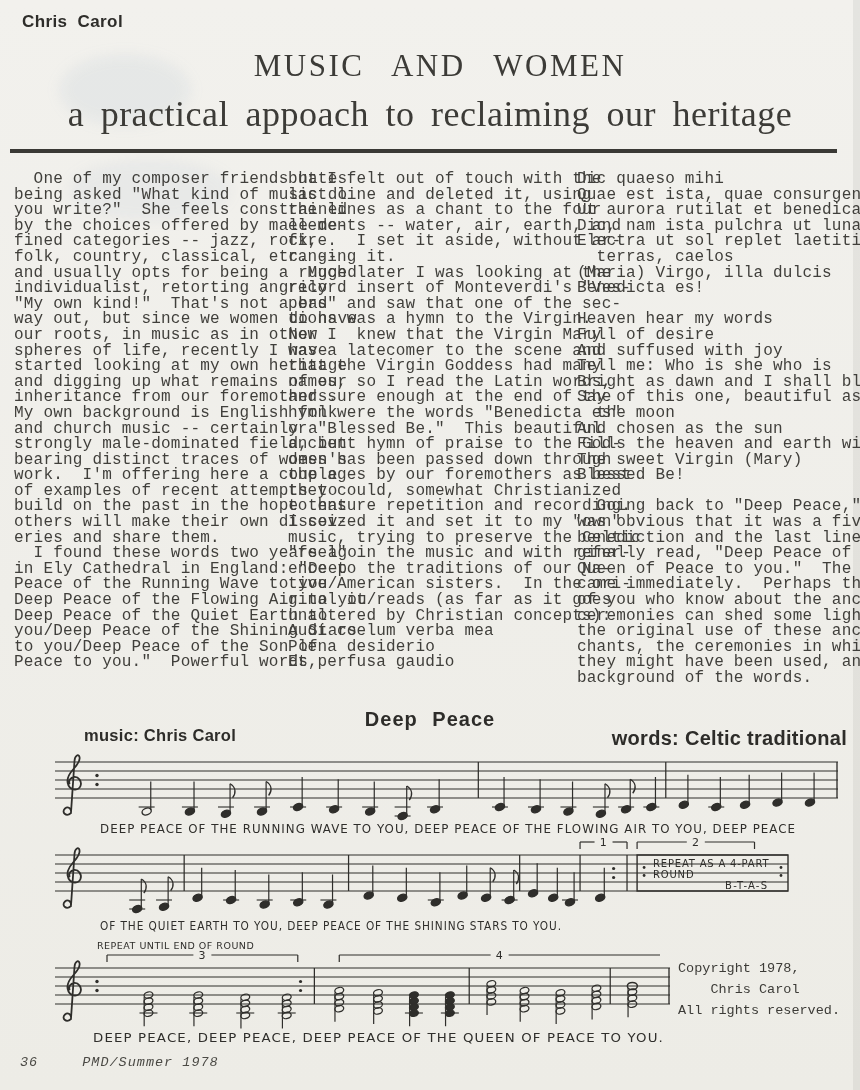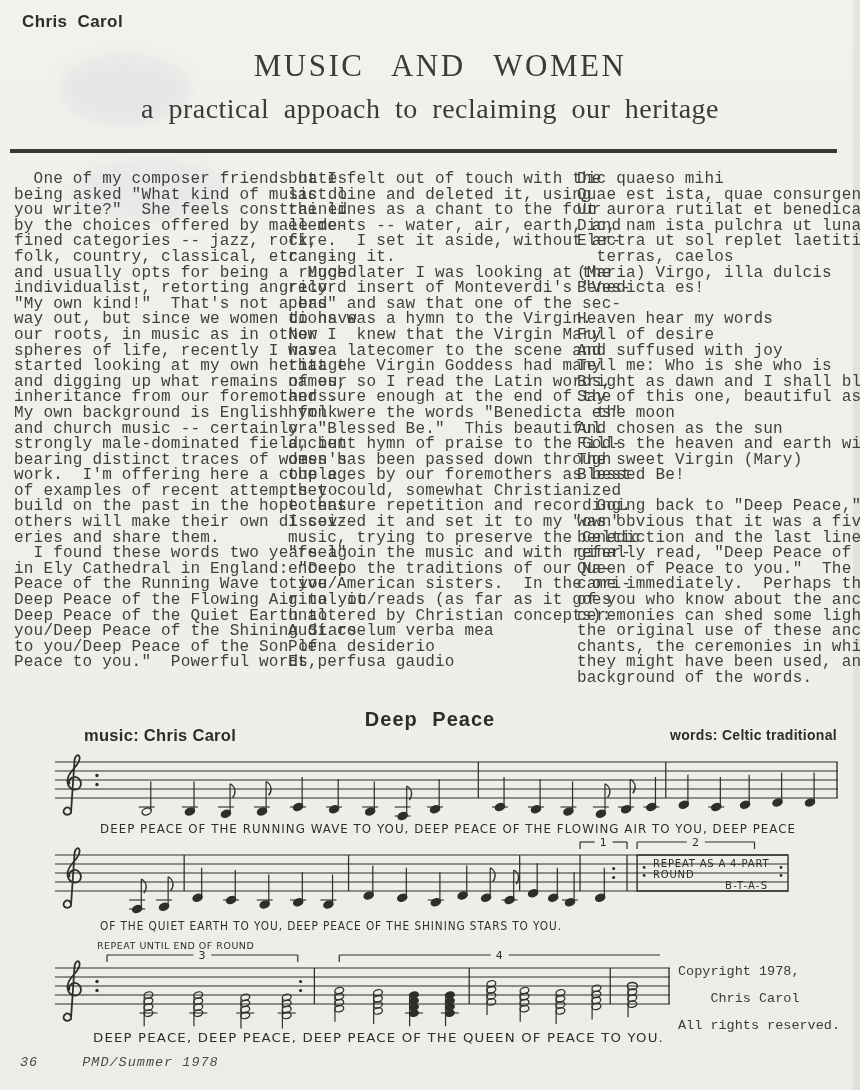--- a/index.html
+++ b/index.html
@@ -6,31 +6,31 @@
   body{
     width:860px;height:1090px;position:relative;overflow:hidden;
     background:linear-gradient(180deg,#f2f1ed 0%,#efeee9 55%,#edece6 100%);
     font-family:"Liberation Sans",sans-serif;color:#343330;
   }
   .abs{position:absolute;}
   .byline{top:12px;left:22px;font-weight:bold;font-size:17px;letter-spacing:.4px;word-spacing:5px;color:#2e2d2a;}
   .title{top:48px;left:0;right:0;text-align:center;font-family:"Liberation Serif",serif;
          font-size:31px;letter-spacing:2.5px;word-spacing:18px;color:#3c3b37;padding-left:20px;}
   .subtitle{top:93px;left:0;right:0;text-align:center;font-family:"Liberation Serif",serif;
-         font-size:28px;letter-spacing:.5px;word-spacing:7px;color:#3c3b37;}
+         font-size:36px;letter-spacing:.5px;word-spacing:7px;color:#3c3b37;}
   .divider{top:149px;left:10px;width:827px;height:4px;background:#3a3935;}
   .col{top:172px;width:283px;font-family:"Liberation Mono",monospace;
        font-size:16px;line-height:15.6px;white-space:pre;color:#403f3b;letter-spacing:.2px;}
   .col1{left:14px;} .col2{left:288px;} .col3{left:577px;}
   .score-title{top:708px;left:0;right:0;text-align:center;font-weight:bold;font-size:20px;
        letter-spacing:1px;word-spacing:8px;color:#2d2c29;}
   .music-credit{top:726px;left:60px;font-weight:bold;font-size:16.5px;letter-spacing:.3px;color:#2d2c29;margin-left:24px;}
-  .words-credit{top:727px;right:23px;font-weight:bold;font-size:14px;letter-spacing:.3px;color:#2d2c29;}
+  .words-credit{top:727px;right:13px;font-weight:bold;font-size:20px;letter-spacing:.3px;color:#2d2c29;}
   .copyright{top:958px;left:678px;font-family:"Liberation Mono",monospace;font-size:13.5px;
-       line-height:27px;white-space:pre;color:#3c3b37;}
+       line-height:21px;white-space:pre;color:#3c3b37;}
   .footer{top:1055px;left:20px;font-family:"Liberation Mono",monospace;font-style:italic;
        font-size:13.5px;letter-spacing:1px;color:#4b4a45;}
   .footer .issue{margin-left:44px;}
   svg.score{top:0;left:0;}
   .smudge{pointer-events:none;border-radius:50%;filter:blur(7px);}
   .smudge.a{top:55px;left:60px;width:130px;height:70px;background:rgba(128,158,190,.10);}
   .smudge.b{top:160px;left:70px;width:160px;height:60px;background:rgba(128,158,190,.08);}
   .edge-shade{top:0;right:0;width:7px;height:1090px;background:rgba(60,60,55,.07);}
 </style>
 </head>

